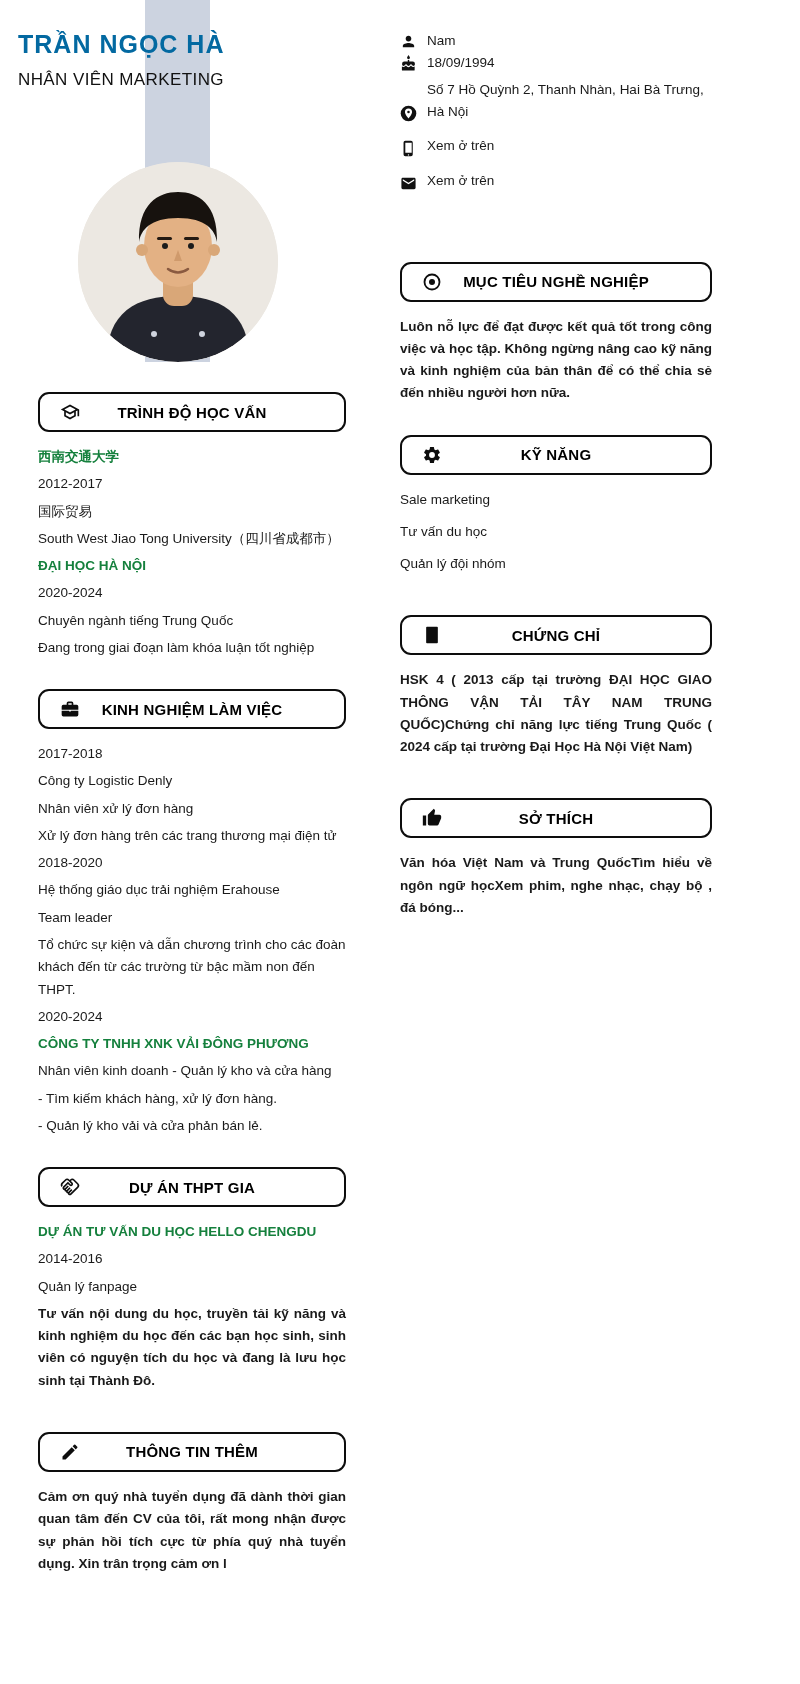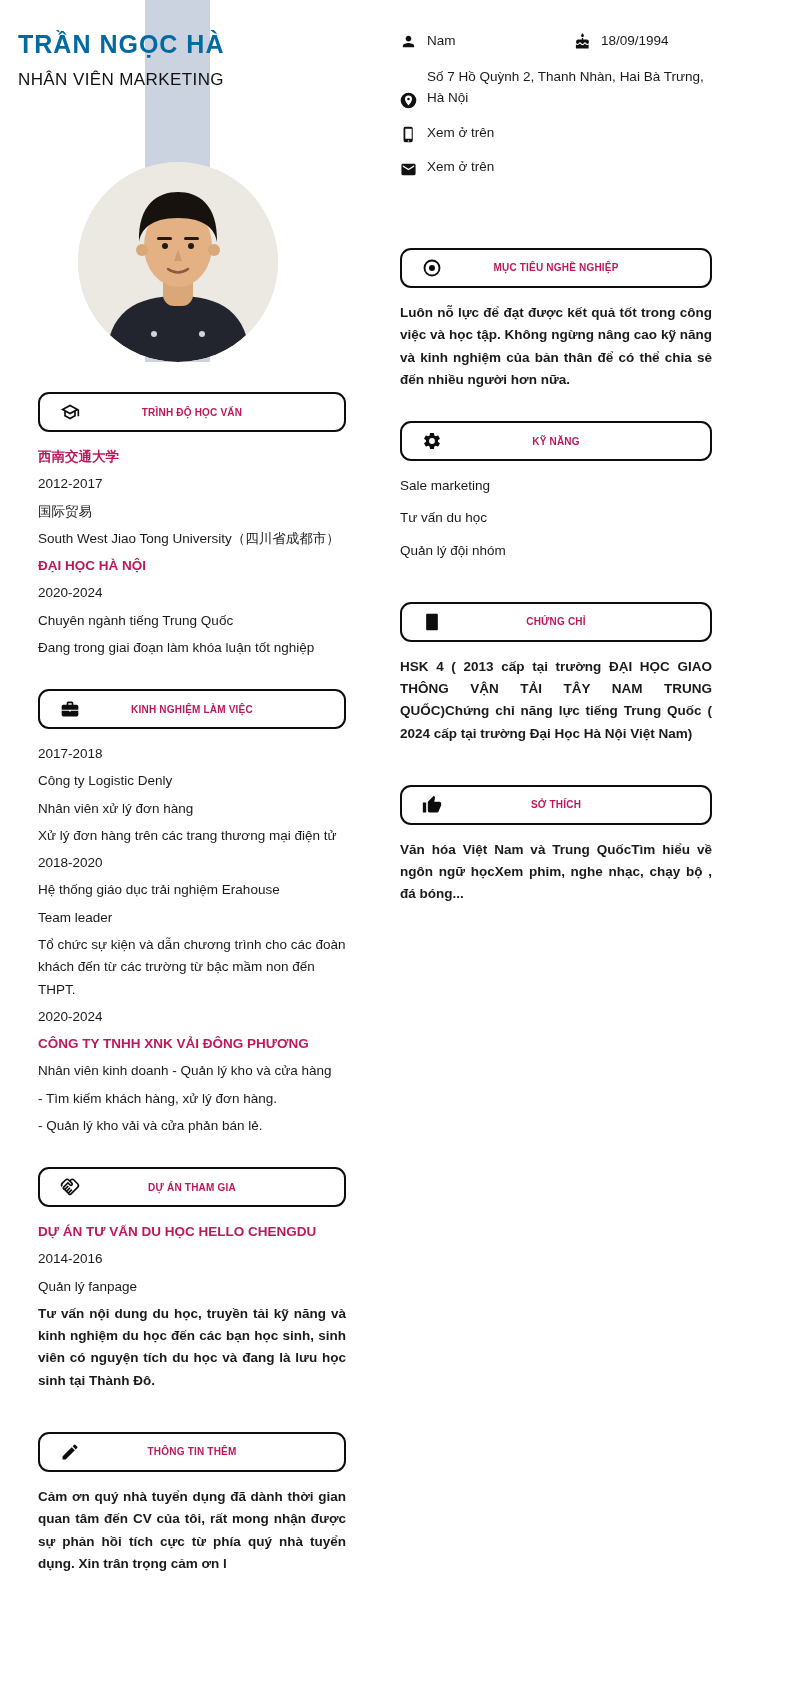--- a/index.html
+++ b/index.html
@@ -18,33 +18,33 @@
   .photo { width:200px; height:200px; margin:72px 0 0 60px; border-radius:50%; overflow:hidden; background:#ece8e2; }
   .photo svg { display:block; width:100%; height:100%; }
 
   .section { margin-top:30px; }
   .section.indent { margin-left:20px; margin-right:19px; }
   .mt-lg { margin-top:40px; }
   .mt-xl { margin-top:70px; }
 
   .sec-header { position:relative; height:40px; border:2px solid #0d0d0d; border-radius:11px;
     display:flex; align-items:center; justify-content:center; background:#fff; }
-  .sec-title { font-weight:700; font-size:10px; color:#be185d; letter-spacing:0.2px; }
+  .sec-title { font-weight:700; font-size:15px; color:#000000; letter-spacing:0.2px; }
   .sec-header .icon { position:absolute; left:20px; width:20px; height:20px; }
   .sec-header .icon svg { width:20px; height:20px; display:block; }
 
   .sec-body { margin-top:14px; font-size:13.5px; line-height:1.65; }
   .line { margin:5px 0; }
-  .bold { font-weight:700; color:#be185d; }
+  .bold { font-weight:700; color:#15803d; }
   .para { text-align:justify;font-weight:bold; }
   .skill { margin:10px 0; }
 
   .contact { margin-top:30px; font-size:13.5px; line-height:1.6; }
   .c-row { display:flex; align-items:flex-end; margin-bottom:13px; }
-  .c-split { display:flex; margin-bottom:14px; }
+  .c-split { display:flex; margin-bottom:6px;flex-direction:column; }
   .c-item { display:flex; align-items:center; }
   .c-gender { width:174px; }
   .cicon { width:17px; height:17px; flex:0 0 17px; margin-right:10px; margin-top:2px; }
   .cicon svg { width:17px; height:17px; display:block; }
   .c-text { display:block; }
 </style>
 </head>
 <body>
 
 <div class="page">
@@ -131,21 +131,21 @@
         </div>
       </section>
 
       <section class="section indent">
         <div class="sec-header">
           <span class="icon">
             <svg viewBox="0 0 24 24" fill="#0d0d0d">
                 <path d="M12.22 19.85c-.18.18-.5.21-.71 0a.504.504 0 0 1 0-.71l3.39-3.39-1.41-1.41-3.39 3.39c-.19.2-.51.19-.71 0a.504.504 0 0 1 0-.71l3.39-3.39-1.41-1.41-3.39 3.39c-.18.18-.5.21-.71 0a.513.513 0 0 1 0-.71l3.39-3.39-1.42-1.41-3.39 3.39c-.18.18-.5.21-.71 0a.513.513 0 0 1 0-.71L9.52 8.4l1.87 1.86c.95.95 2.59.94 3.54 0 .98-.98.98-2.56 0-3.54l-1.86-1.86.28-.28c.78-.78 2.05-.78 2.83 0l4.24 4.24c.78.78.78 2.05 0 2.83l-8.2 8.2zm9.61-6.78a4.008 4.008 0 0 0 0-5.66l-4.24-4.24a4.008 4.008 0 0 0-5.66 0l-.28.28-.28-.28a4.008 4.008 0 0 0-5.66 0L2.17 6.71a3.992 3.992 0 0 0-.4 5.19l1.45-1.45a2 2 0 0 1 .36-2.32l3.54-3.54c.78-.78 2.05-.78 2.83 0l3.56 3.56c.18.18.21.5 0 .71-.21.21-.53.18-.71 0L9.52 5.57l-5.8 5.79c-.98.97-.98 2.56 0 3.54.39.39.89.63 1.42.7a2.458 2.458 0 0 0 2.12 2.12 2.458 2.458 0 0 0 2.12 2.12c.07.54.31 1.03.7 1.42.47.47 1.1.73 1.77.73.67 0 1.3-.26 1.77-.73l8.21-8.19z"></path>
               </svg>
           </span>
-          <span class="sec-title">DỰ ÁN THAM GIA</span>
+          <span class="sec-title">DỰ ÁN THPT GIA</span>
         </div>
         <div class="sec-body">
           <p class="line bold">DỰ ÁN TƯ VẤN DU HỌC HELLO CHENGDU</p>
           <p class="line">2014-2016</p>
           <p class="line">Quản lý fanpage</p>
           <p class="line para">Tư vấn nội dung du học, truyền tải kỹ năng và kinh nghiệm du học đến các bạn học sinh, sinh viên có nguyện tích du học và đang là lưu học sinh tại Thành Đô.</p>
         </div>
       </section>
 
       <section class="section indent mt-lg">

